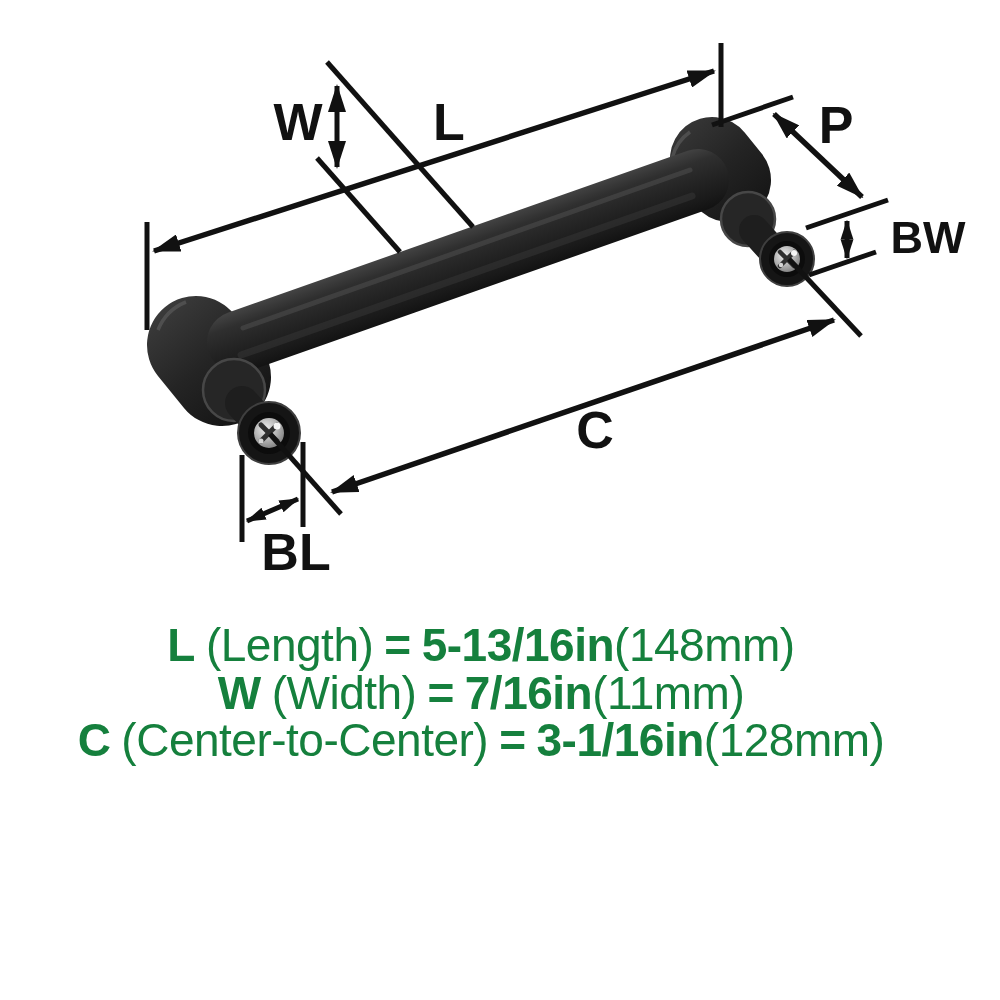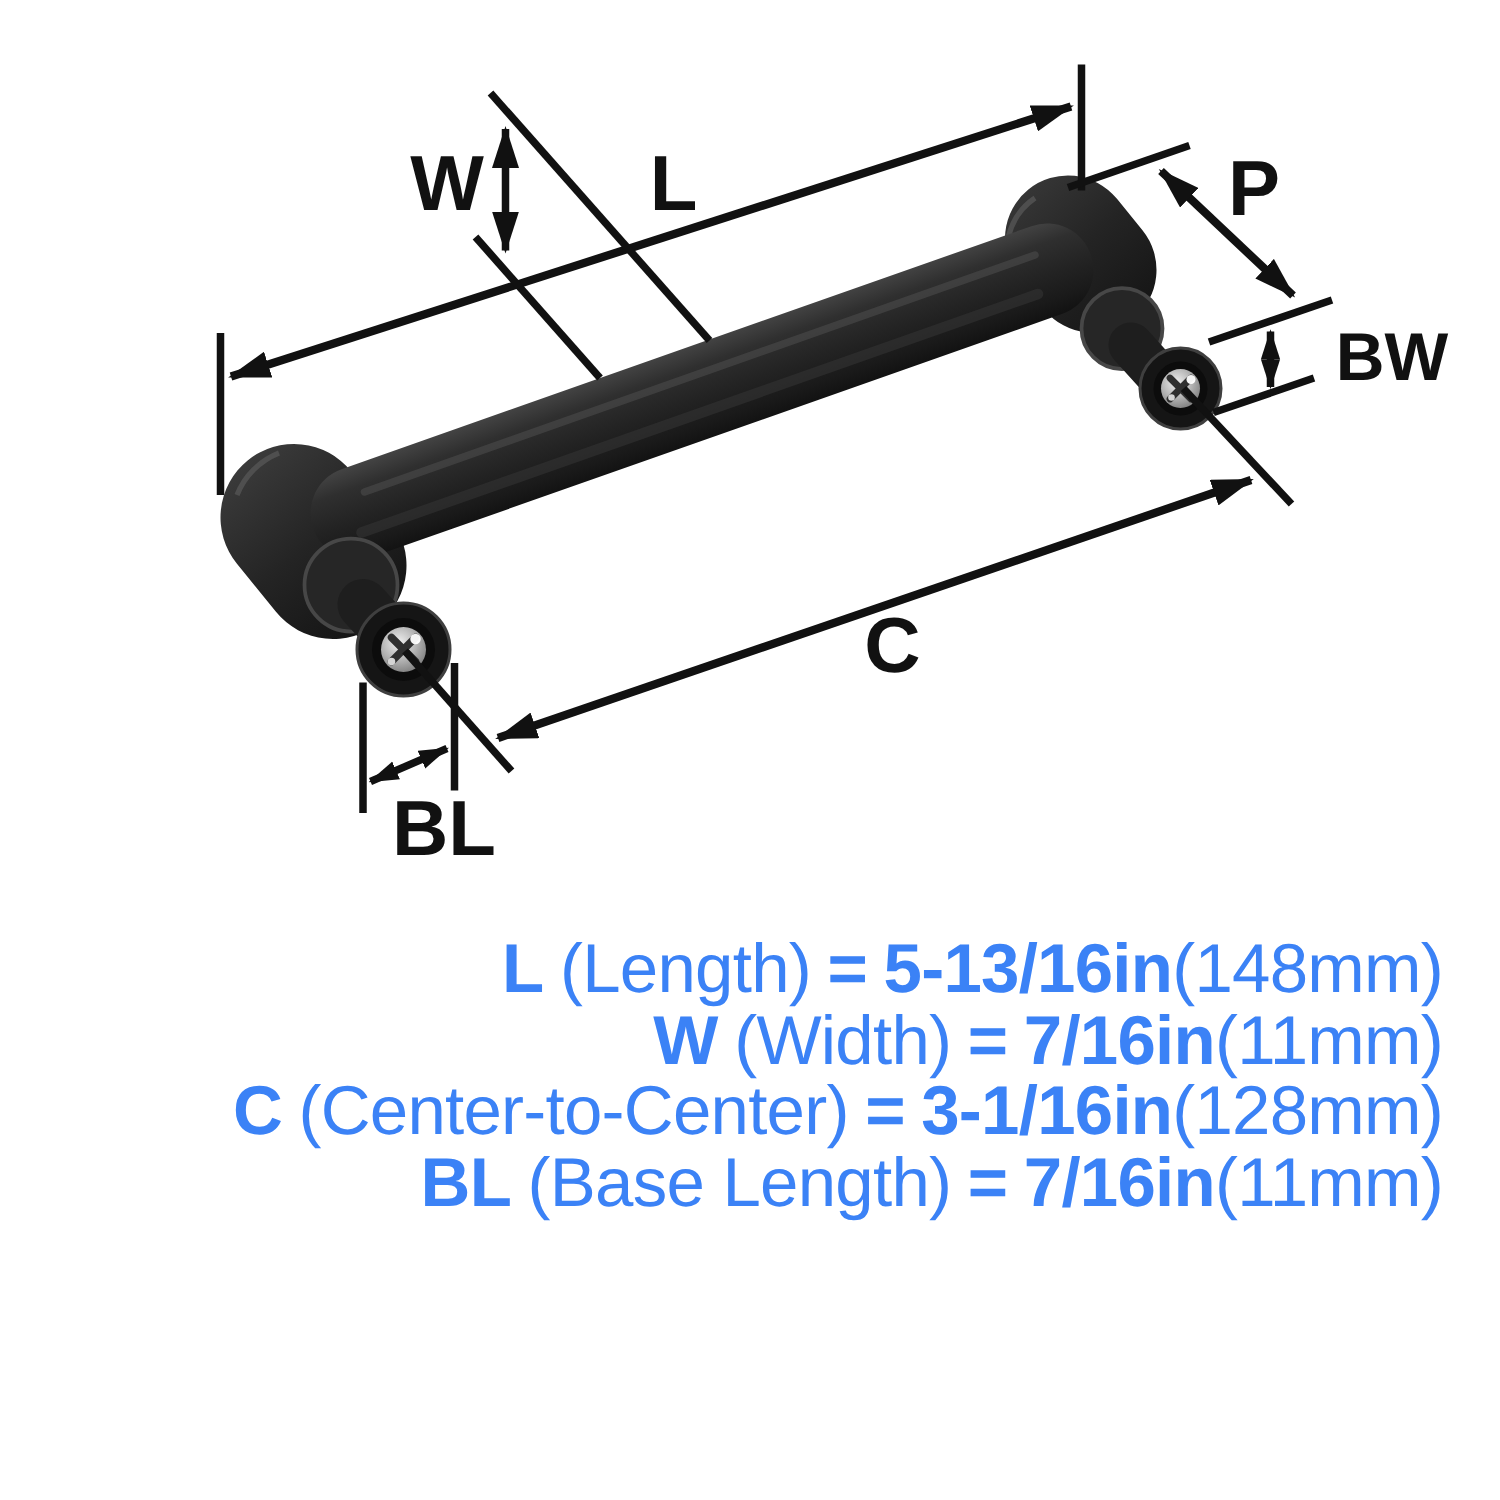--- a/index.html
+++ b/index.html
@@ -14,22 +14,22 @@
   .dim-label{
     font-family:"Liberation Sans", sans-serif;
     font-weight:bold;
     fill:#111111;
   }
   .specs{
     position:absolute;
     top:622px;
     left:0;
     width:962px;
-    text-align:right;
-    color:#3b82f6;
+    text-align:center;
+    color:#15803d;
     font-size:46px;
     letter-spacing:-0.5px;
     white-space:nowrap;
   }
   .spec-row{height:47.6px;line-height:47.6px;}
   .spec-row .b{font-weight:bold;}
   .spec-row .r{font-weight:normal;}
   .spec-row .code{margin-right:11px;}
   .spec-row .name{margin-right:11px;}
   .spec-row .eq{margin-right:11px;}
@@ -157,16 +157,15 @@
       <line x1="303" y1="442" x2="303" y2="527" stroke-width="5"></line>
       <line x1="247" y1="521" x2="298" y2="499" stroke-width="5" marker-start="url(#arrS)" marker-end="url(#arrS)"></line>
       <text class="dim-label" x="296" y="570" font-size="52" text-anchor="middle" stroke="none">BL</text>
     </g>
   </svg>
 
   <div class="specs">
     <div class="spec-row"><span class="b code">L</span><span class="r name">(Length)</span><span class="b eq">=</span><span class="b val">5-13/16in</span><span class="r met">(148mm)</span></div>
     <div class="spec-row"><span class="b code">W</span><span class="r name">(Width)</span><span class="b eq">=</span><span class="b val">7/16in</span><span class="r met">(11mm)</span></div>
     <div class="spec-row"><span class="b code">C</span><span class="r name">(Center-to-Center)</span><span class="b eq">=</span><span class="b val">3-1/16in</span><span class="r met">(128mm)</span></div>
-    <div class="spec-row"><span class="b code">BL</span><span class="r name">(Base Length)</span><span class="b eq">=</span><span class="b val">7/16in</span><span class="r met">(11mm)</span></div>
   </div>
 
 </div>
 
 </body></html>

